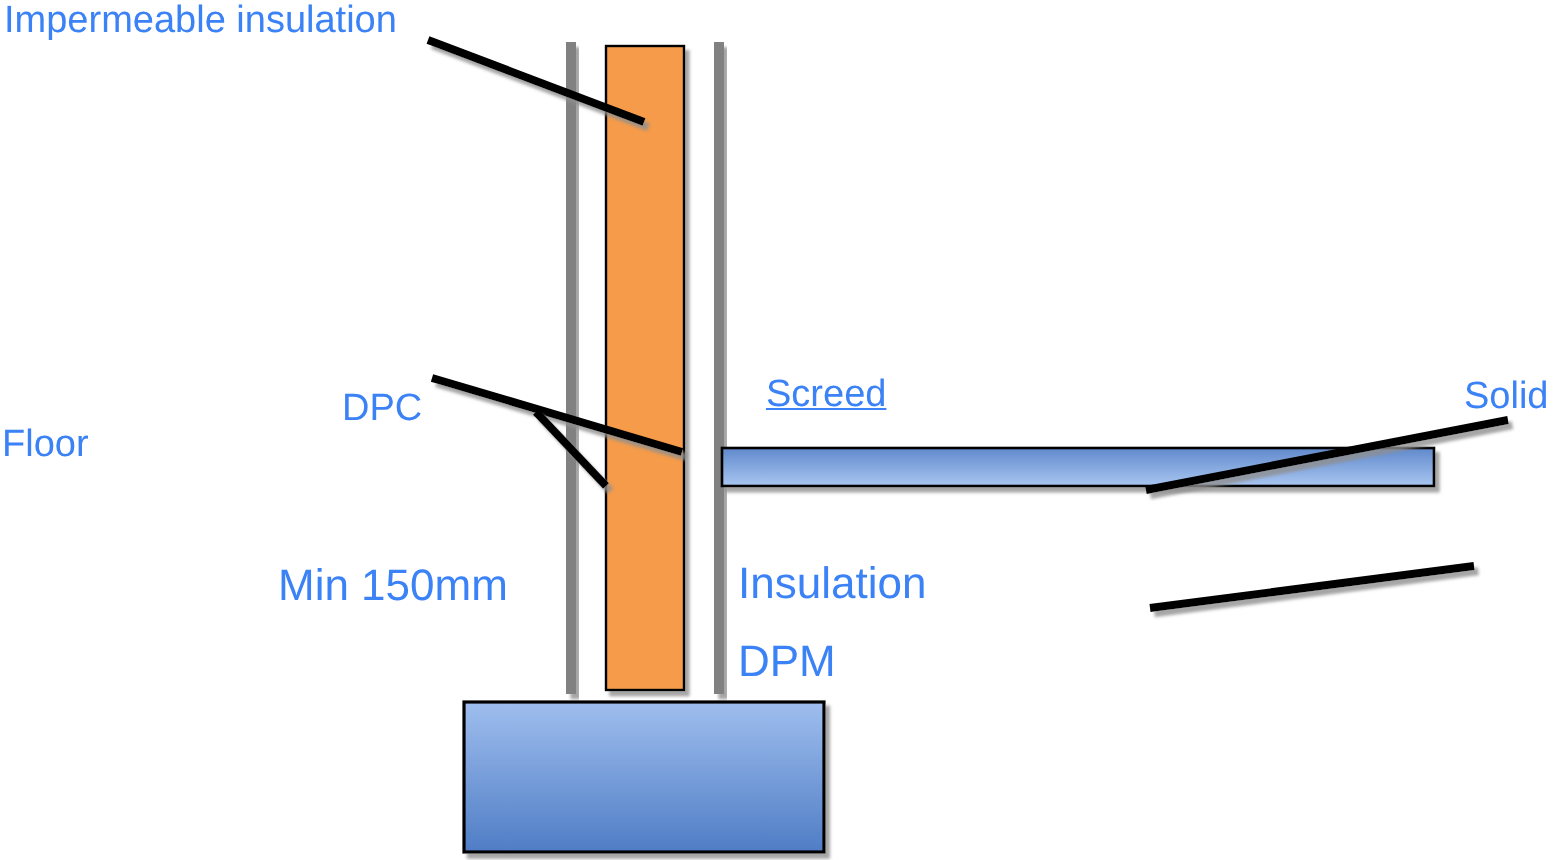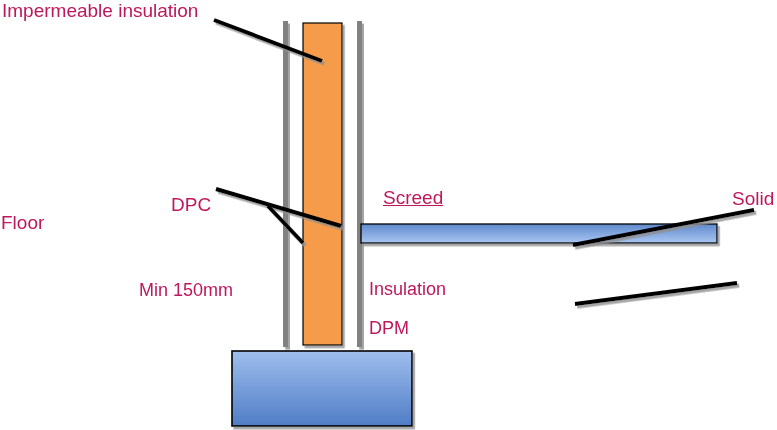--- a/index.html
+++ b/index.html
@@ -15,26 +15,26 @@
     background: #ffffff;
     overflow: hidden;
   }
   #drawing {
     position: absolute;
     left: 0;
     top: 0;
   }
   .lbl {
     position: absolute;
-    color: #be185d;
+    color: #3b82f6;
     font-size: 19px;
     line-height: 1.05;
     white-space: nowrap;
   }
-  .lbl.small { font-size: 18px; }
+  .lbl.small { font-size: 22px; }
 </style>
 </head>
 <body>
 
 <div id="canvas">
 
   <svg id="drawing" width="777" height="430" viewBox="0 0 777 430">
     <defs>
       <linearGradient id="slabGrad" x1="0" y1="0" x2="0" y2="1">
         <stop offset="0" stop-color="#6089CC"></stop>

